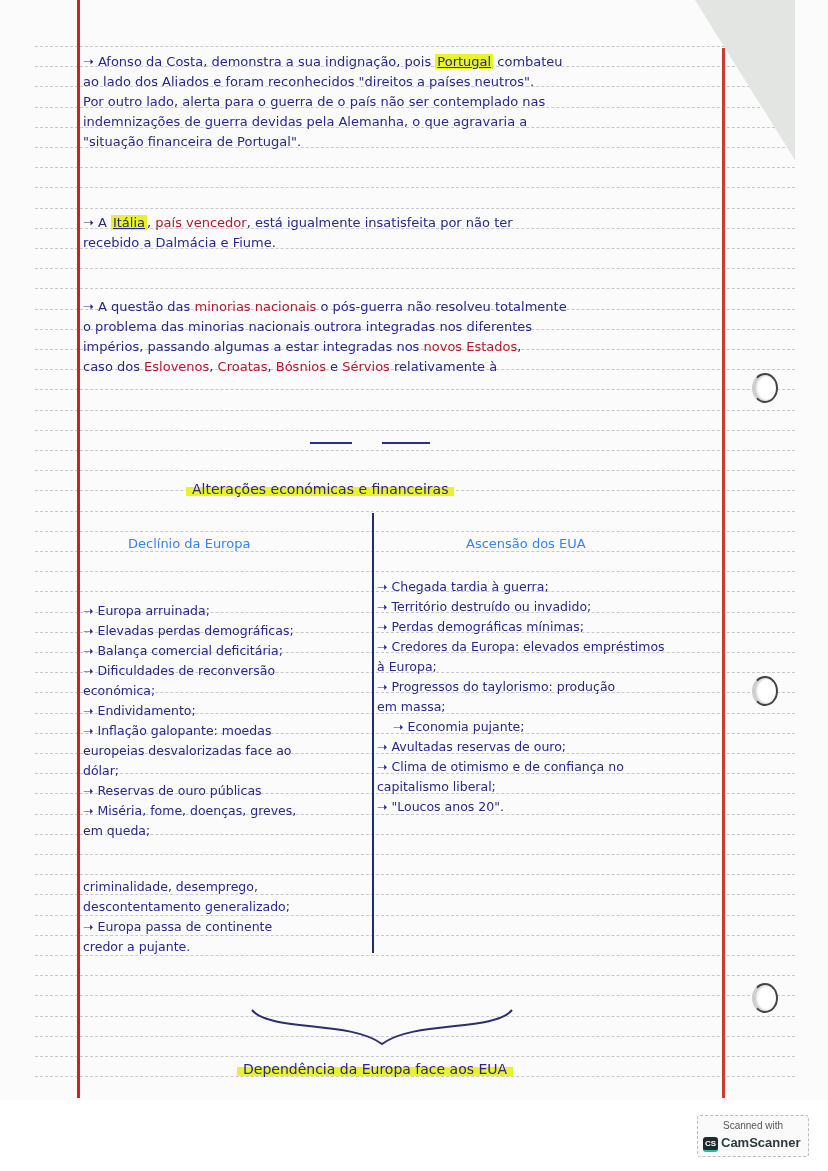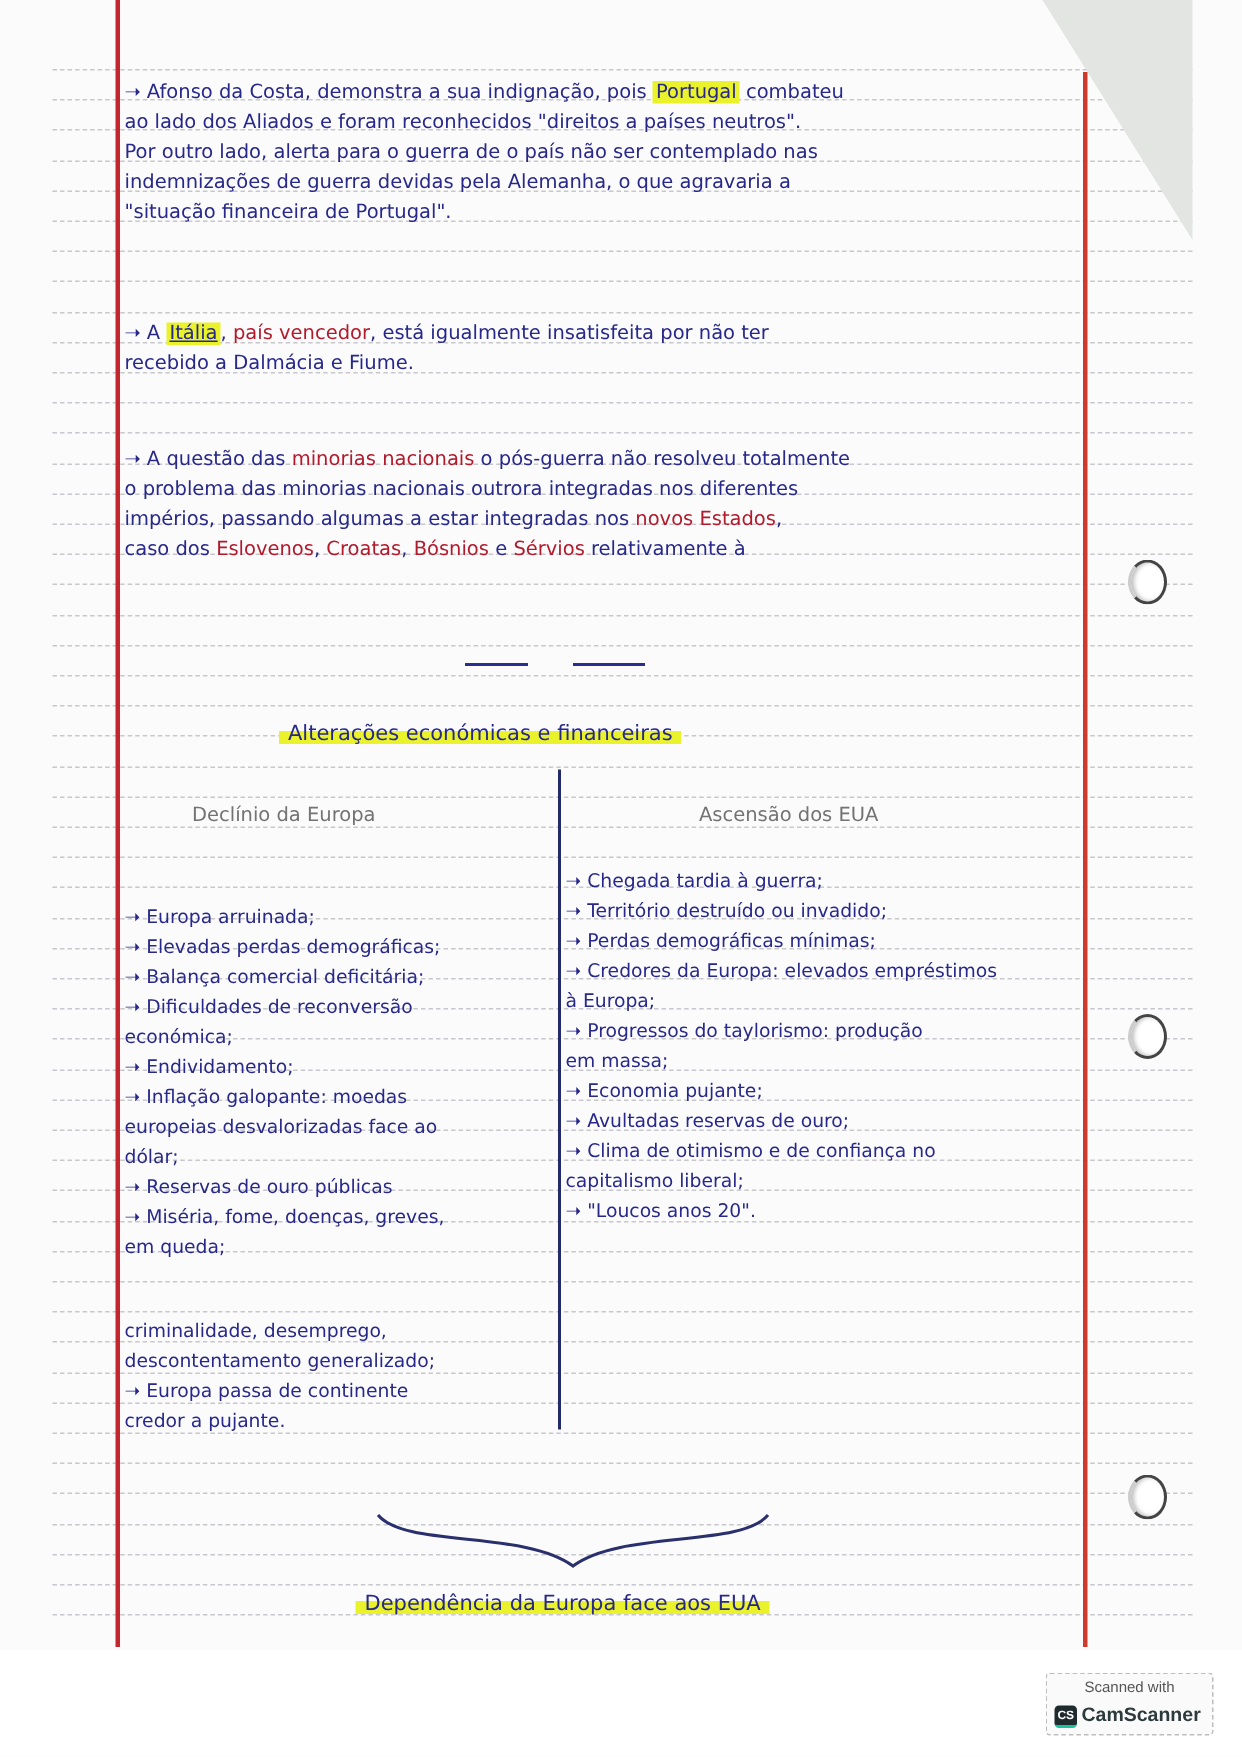--- a/index.html
+++ b/index.html
@@ -31,34 +31,34 @@
     border-left: 100px solid transparent;
   }
   .punch-hole {
     position: absolute; width: 22px; height: 26px; border-radius: 50%;
     background: #ffffff;
     border: 2px solid #444;
     border-left-color: #ccc;
     box-shadow: inset 2px 0 3px rgba(0,0,0,0.25);
   }
   .red { color: #b21a2c; }
-  .hl { background: #e9f22b; padding: 0 2px; }
+  .hl { background: #e9f22b; padding: 0 2px; text-decoration: underline; }
   .ul { text-decoration: underline; }
   .block { position: absolute; left: 83px; width: 640px; }
   .line-row { display: block; height: 20px; line-height: 20px; font-size: 13px; color: #27288a; white-space: nowrap; }
   .arrow { color: #27288a; margin-right: 4px; }
   .separator {
     position: absolute; top: 442px; height: 2px; background: #2a2f8d;
   }
   .heading-hl {
     position: absolute; font-size: 14px; color: #27288a; white-space: nowrap;
     background: linear-gradient(to bottom, transparent 40%, #e9f22b 40%, #e9f22b 95%, transparent 95%);
     padding: 0 6px;
   }
-  .col-heading { position: absolute; font-size: 13px; color: #737373; white-space: nowrap; }
+  .col-heading { position: absolute; font-size: 13px; color: #3b82f6; white-space: nowrap; }
   .divider-v { position: absolute; left: 372px; top: 513px; width: 2px; height: 440px; background: #222a6a; }
   .brace { position: absolute; left: 250px; top: 1008px; }
   .cs-badge {
     position: absolute; left: 697px; top: 1115px; width: 110px; height: 40px;
     border: 1px dashed #bdbdbd; border-radius: 3px; background: #fafafa;
     font-family: "Liberation Sans", sans-serif;
   }
   .cs-top { position: absolute; left: 0; top: 4px; width: 110px; text-align: center; font-size: 10px; color: #555; }
   .cs-logo {
     position: absolute; left: 5px; top: 21px; width: 15px; height: 13px; border-radius: 3px;
@@ -195,21 +195,21 @@
     </div>
 
   <div class="block" style="top:577px; left:377px; width:345px;" id="right-list">
       <div class="line-row" style="font-size: 12.5px;"><span class="arrow">➝</span><span>Chegada tardia à guerra;</span></div>
       <div class="line-row" style="font-size: 12.5px;"><span class="arrow">➝</span><span>Território destruído ou invadido;</span></div>
       <div class="line-row" style="font-size: 12.5px;"><span class="arrow">➝</span><span>Perdas demográficas mínimas;</span></div>
       <div class="line-row" style="font-size: 12.5px;"><span class="arrow">➝</span><span>Credores da Europa: elevados empréstimos</span></div>
       <div class="line-row" style="font-size: 12.5px;"><span>à Europa;</span></div>
       <div class="line-row" style="font-size: 12.5px;"><span class="arrow">➝</span><span>Progressos do taylorismo: produção</span></div>
       <div class="line-row" style="font-size: 12.5px;"><span>em massa;</span></div>
-      <div class="line-row" style="font-size: 12.5px;"><span class="arrow">➝</span><span>Economia pujante;</span></div>
+      <div class="line-row" style="font-size: 12.5px; margin-left: 16px;"><span class="arrow">➝</span><span>Economia pujante;</span></div>
       <div class="line-row" style="font-size: 12.5px;"><span class="arrow">➝</span><span>Avultadas reservas de ouro;</span></div>
       <div class="line-row" style="font-size: 12.5px;"><span class="arrow">➝</span><span>Clima de otimismo e de confiança no</span></div>
       <div class="line-row" style="font-size: 12.5px;"><span>capitalismo liberal;</span></div>
       <div class="line-row" style="font-size: 12.5px;"><span class="arrow">➝</span><span>"Loucos anos 20".</span></div>
     </div>
 
   <svg class="brace" width="265" height="40" viewBox="0 0 265 40">
     <path d="M2 2 C 20 24, 100 12, 132 36 C 164 12, 244 24, 262 2" fill="none" stroke="#2a2f6d" stroke-width="2"></path>
   </svg>
 

